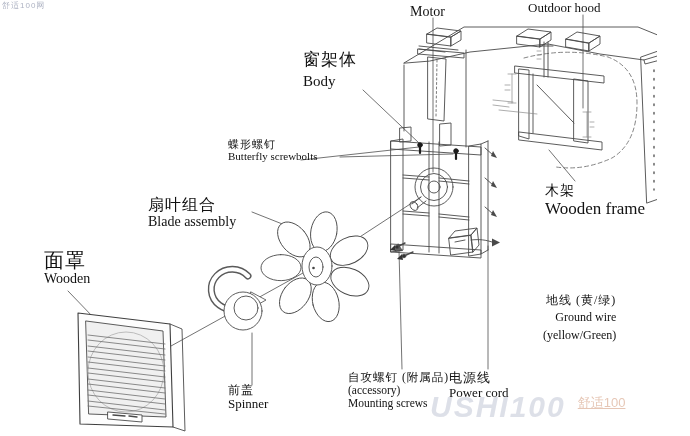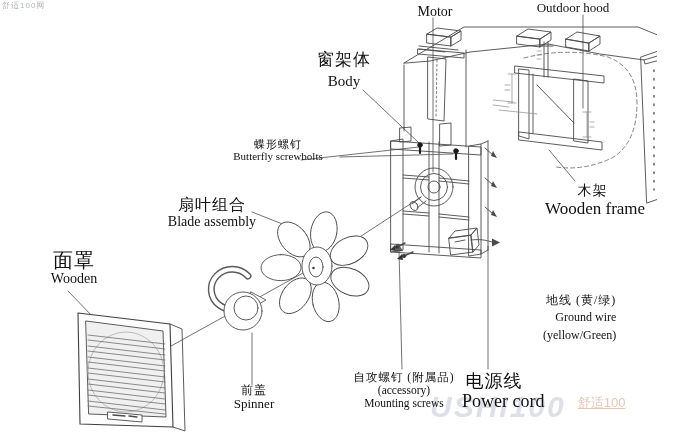--- a/index.html
+++ b/index.html
@@ -1,21 +1,21 @@
 <!DOCTYPE html>
 <html><head>
 <meta charset="utf-8">
 <style>
   html,body{margin:0;padding:0;background:#fff;}
   #stage{
     position:relative;width:657px;height:436px;background:#fff;overflow:hidden;
     font-family:"Liberation Serif","DejaVu Serif",serif;color:#111;
   }
   #diagram-svg{position:absolute;left:0;top:0;}
-  .lbl{position:absolute;text-align:center;line-height:1.12;white-space:nowrap;}
+  .lbl{position:absolute;text-align:left;line-height:1.12;white-space:nowrap;}
   .lbl.left{text-align:right;}
   .cn{letter-spacing:1px;}
   .wm-tl{
     position:absolute;left:2px;top:0;font-size:8px;letter-spacing:1px;
     color:#9aa0b4;opacity:.8;font-family:"Liberation Sans",sans-serif;
   }
   .wm-br{
     position:absolute;left:430px;top:392px;display:flex;align-items:flex-start;gap:12px;
     font-family:"Liberation Sans",sans-serif;pointer-events:none;
   }
@@ -208,21 +208,21 @@
   <div class="lbl" style="left:303px;top:50px;width:82px">
     <div class="cn" style="font-size:17px">窗架体</div>
     <div style="font-size:15px;margin-top:4px">Body</div>
   </div>
 
   <div class="lbl" style="left:228px;top:138px;width:100px;font-size:11px">
     <div class="cn">蝶形螺钉</div>
     <div>Butterfly screwbolts</div>
   </div>
 
-  <div class="lbl" style="left:158px;top:196px;width:108px">
+  <div class="lbl" style="left:148px;top:196px;width:108px">
     <div class="cn" style="font-size:16px">扇叶组合</div>
     <div style="font-size:14px">Blade assembly</div>
   </div>
 
   <div class="lbl" style="left:44px;top:249px;width:60px">
     <div class="cn" style="font-size:20px">面罩</div>
     <div style="font-size:14px">Wooden</div>
   </div>
 
   <div class="lbl" style="left:545px;top:183px;width:95px">
@@ -240,18 +240,18 @@
     <div class="cn" style="font-size:12px">前盖</div>
     <div style="font-size:13px">Spinner</div>
   </div>
 
   <div class="lbl" style="left:348px;top:371px;width:112px;font-size:11.5px">
     <div class="cn">自攻螺钉 (附属品)</div>
     <div>(accessory)</div>
     <div>Mounting screws</div>
   </div>
 
-  <div class="lbl" style="left:462px;top:371px;width:64px;font-size:18px">
+  <div class="lbl" style="left:449px;top:371px;width:64px;font-size:13px">
     <div class="cn">电源线</div>
     <div>Power cord</div>
   </div>
 
 </div>
 
 </body></html>

